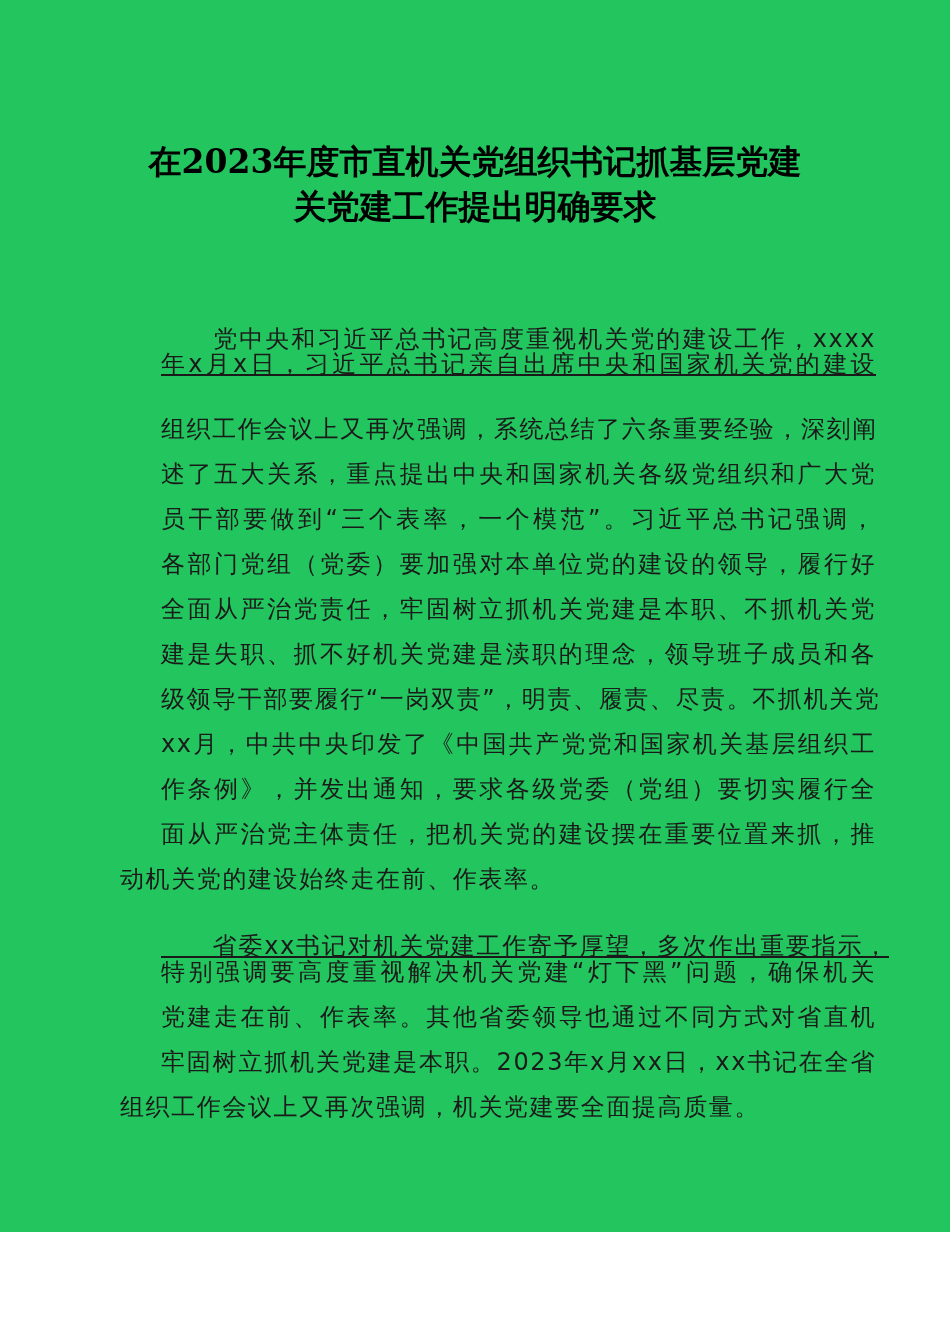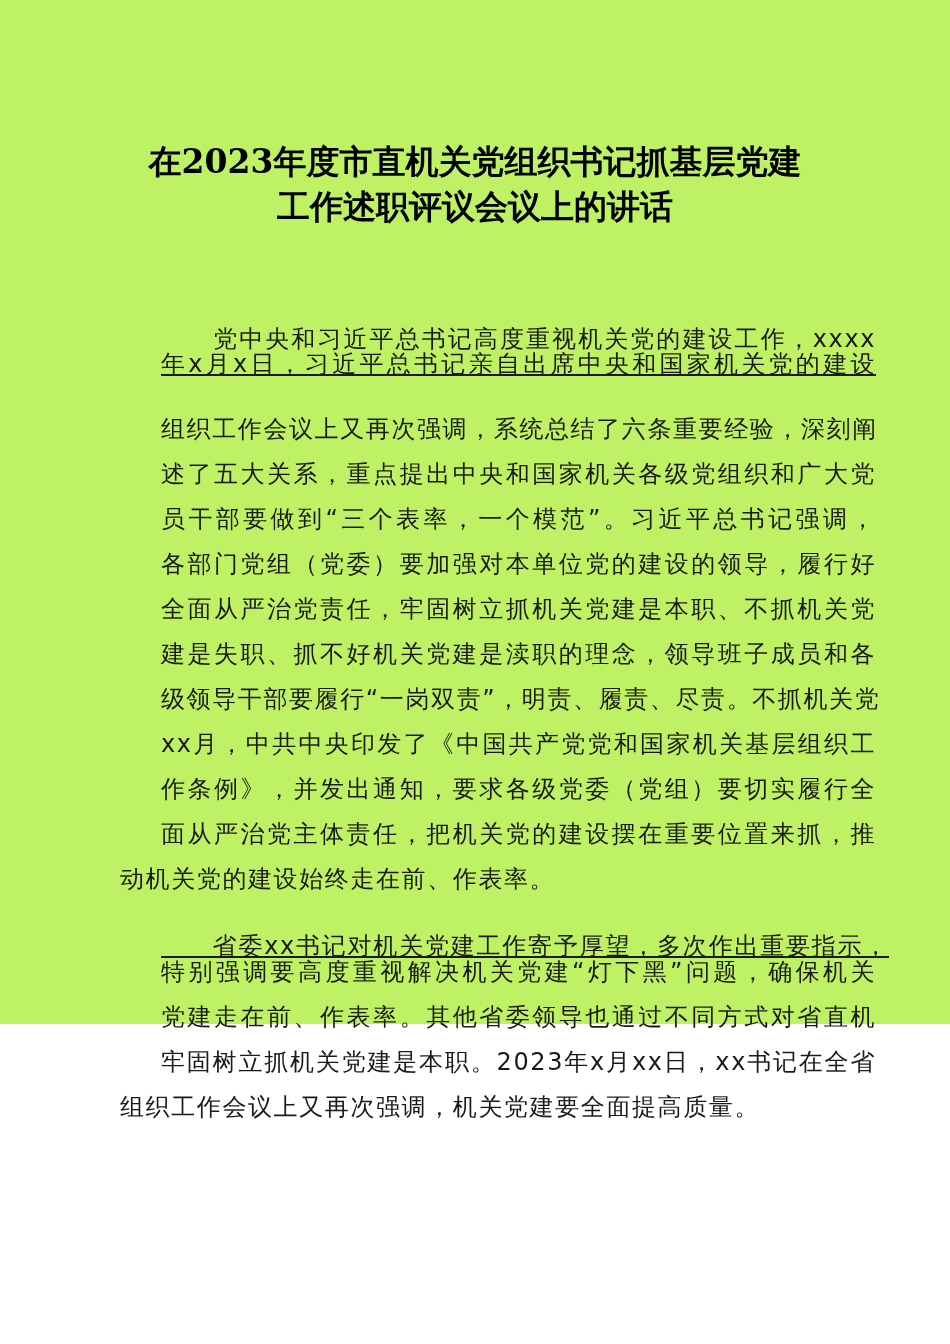--- a/index.html
+++ b/index.html
@@ -10,22 +10,22 @@
     body {
       width: 950px;
       height: 1344px;
       position: relative;
       overflow: hidden;
       color: #111111;
     }
     .page {
       position: absolute;
       left: 0; top: 0;
-      width: 950px; height: 1024px;
-      background: #bef264;
+      width: 950px; height: 1232px;
+      background: #22c55e;
     }
     .title {
       position: absolute;
       left: 0;
       width: 950px;
       text-align: center;
       font-family: "DejaVu Serif", "Liberation Serif", serif;
       font-weight: bold;
       font-size: 33px;
       line-height: 44px;
@@ -50,21 +50,21 @@
       text-align-last: justify;
       margin-left: 41px;
     }
   </style>
 </head>
 <body>
 
 <div class="page">
 
   <div class="title title-line-1">在2023年度市直机关党组织书记抓基层党建</div>
-  <div class="title title-line-2">工作述职评议会议上的讲话</div>
+  <div class="title title-line-2">关党建工作提出明确要求</div>
 
 
   <div>
     <div class="line justify" style="top:324px;">　　党中央和习近平总书记高度重视机关党的建设工作，xxxx</div>
     <div class="line justify" style="top:349px;text-decoration:underline;">年x月x日，习近平总书记亲自出席中央和国家机关党的建设</div>
     <div class="line justify" style="top:414px;">组织工作会议上又再次强调，系统总结了六条重要经验，深刻阐</div>
     <div class="line justify" style="top:459px;">述了五大关系，重点提出中央和国家机关各级党组织和广大党</div>
     <div class="line justify" style="top:504px;">员干部要做到“三个表率，一个模范”。习近平总书记强调，</div>
     <div class="line justify" style="top:549px;">各部门党组（党委）要加强对本单位党的建设的领导，履行好</div>
     <div class="line justify" style="top:594px;">全面从严治党责任，牢固树立抓机关党建是本职、不抓机关党</div>

